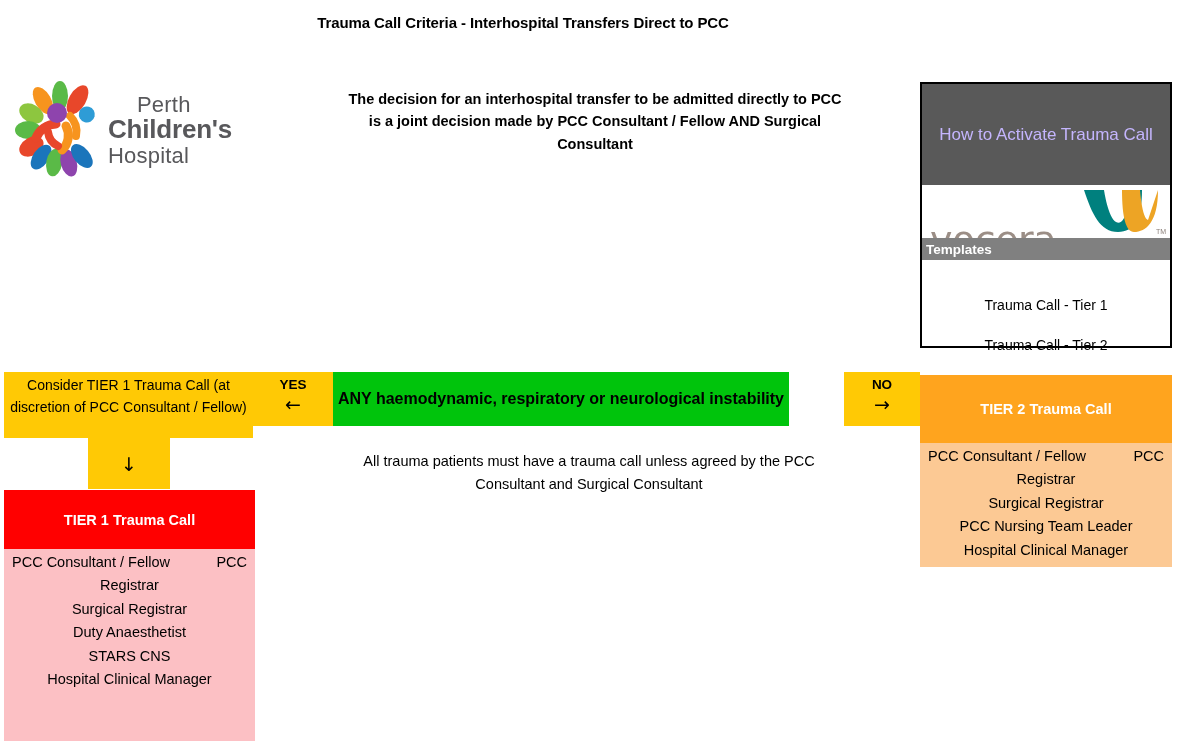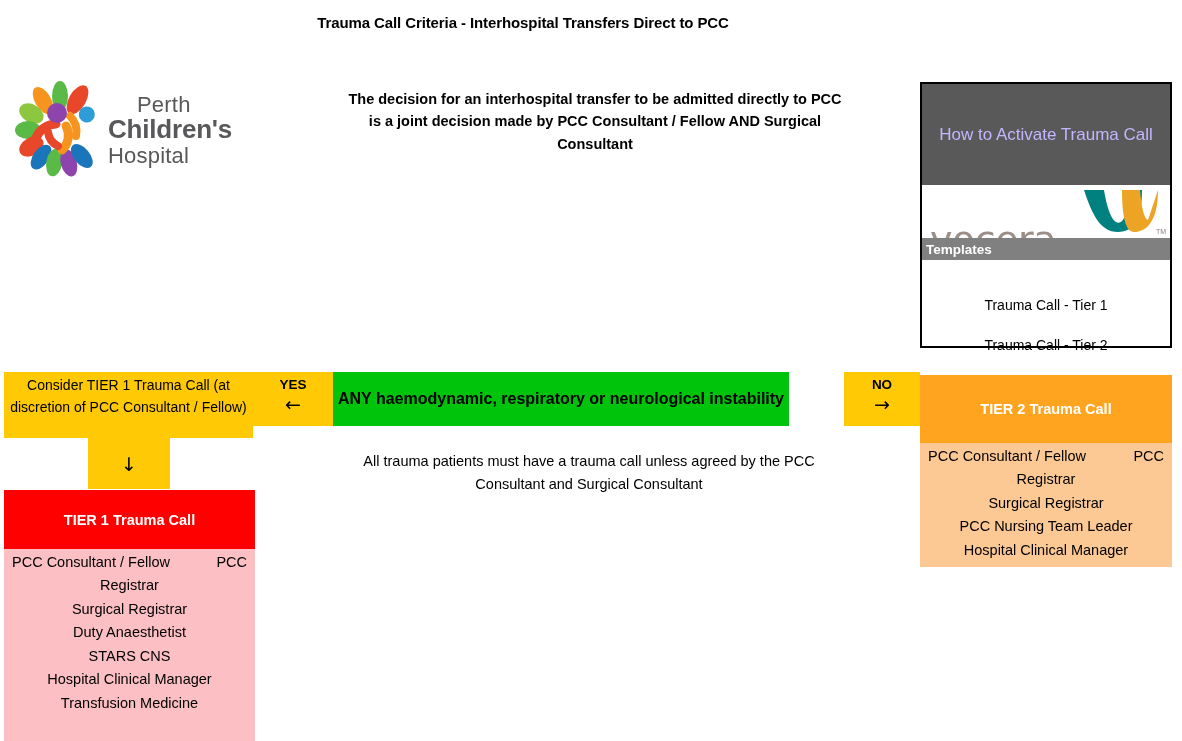--- a/index.html
+++ b/index.html
@@ -406,21 +406,20 @@
   <div class="tier-body">
     <div class="spread-line">
       <span>PCC Consultant / Fellow</span>
       <span>PCC</span>
     </div>
     <div>Registrar</div>
     <div>Surgical Registrar</div>
     <div>Duty Anaesthetist</div>
     <div>STARS CNS</div>
     <div>Hospital Clinical Manager</div>
-    <div>Transfusion Medicine</div>
   </div>
 </div>
 
 <div class="tier-card" id="tier2-card">
   <div class="tier-header">TIER 2 Trauma Call</div>
   <div class="tier-body">
     <div class="spread-line">
       <span>PCC Consultant / Fellow</span>
       <span>PCC</span>
     </div>

